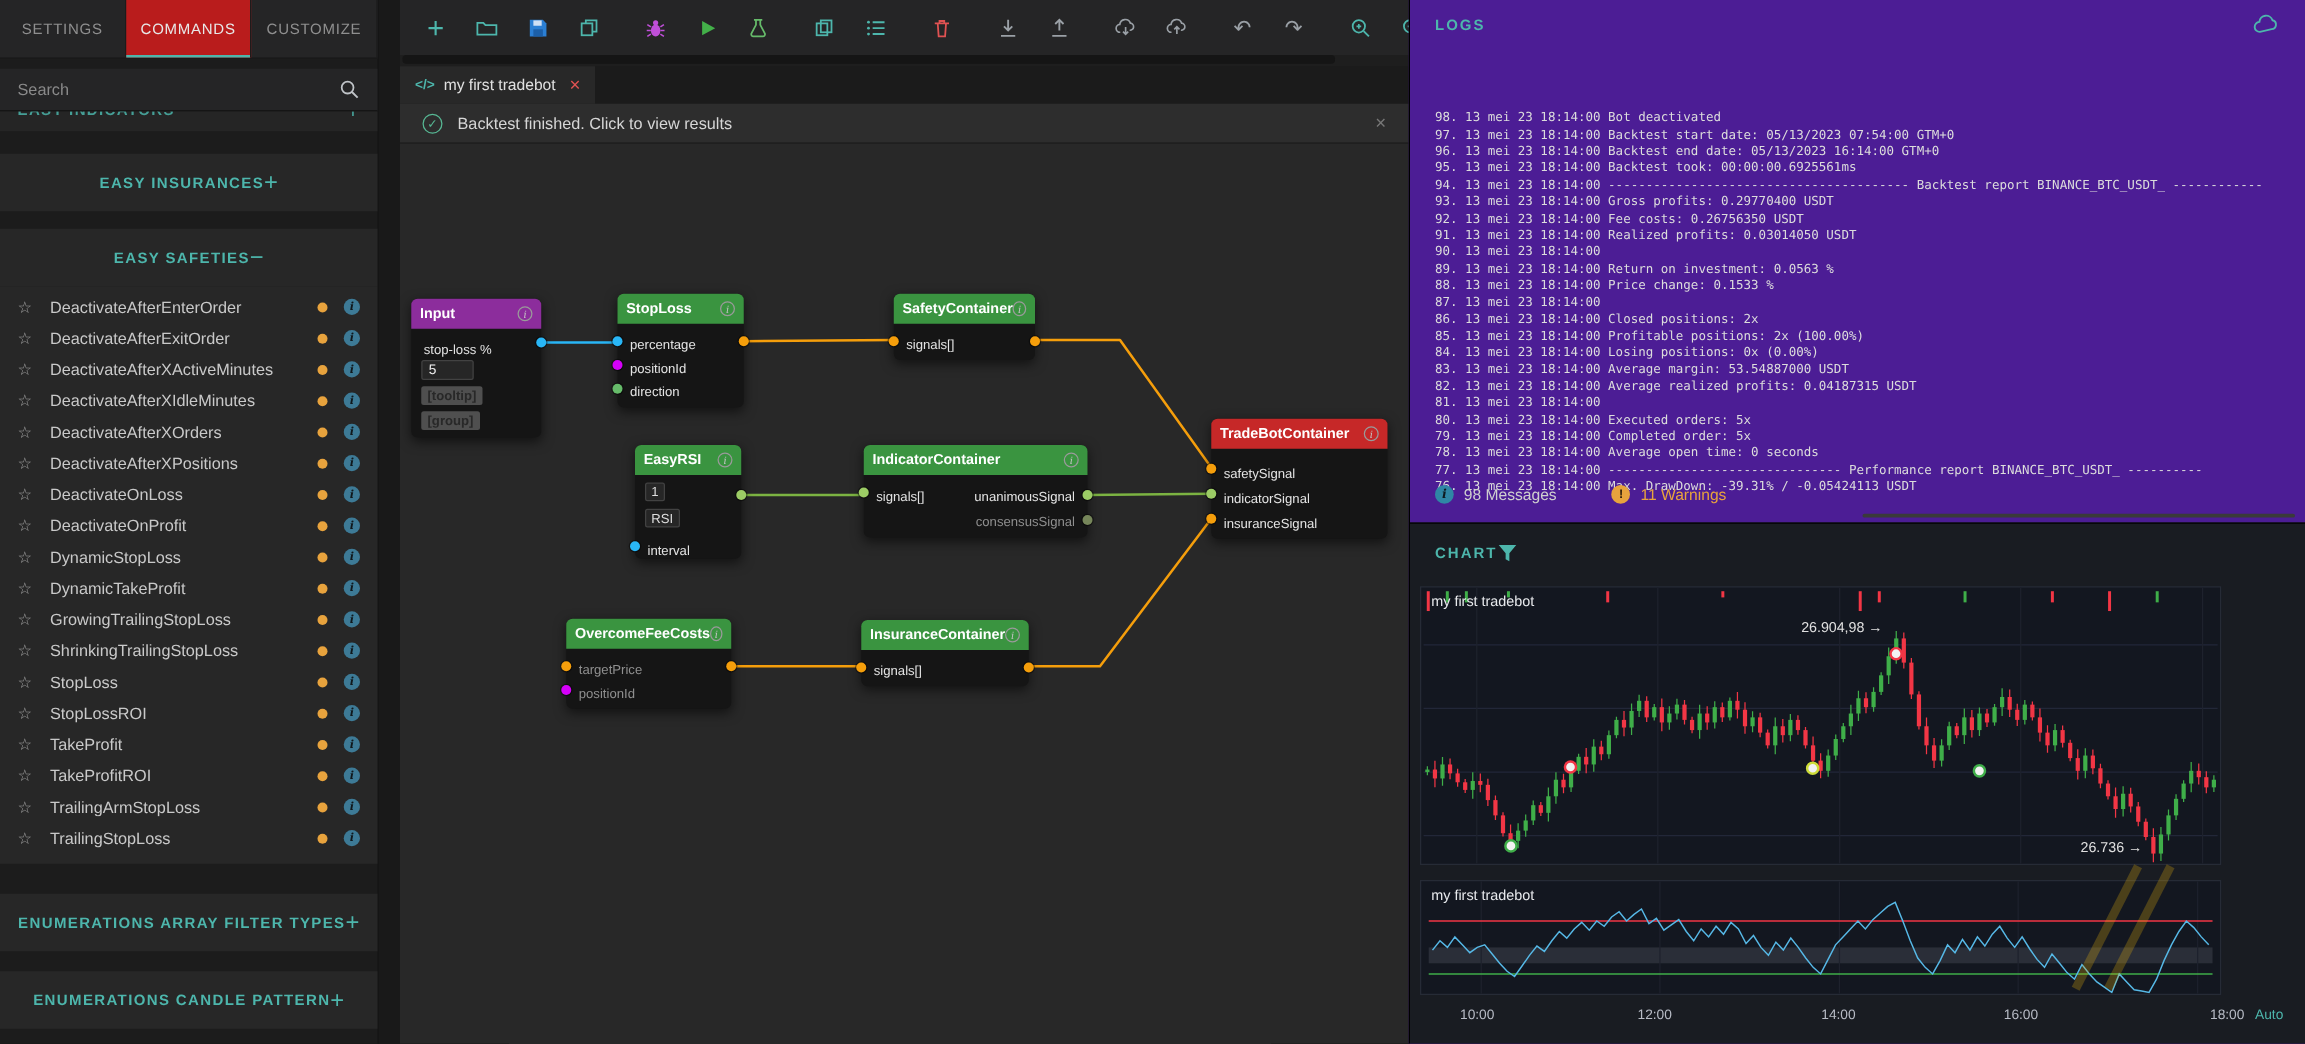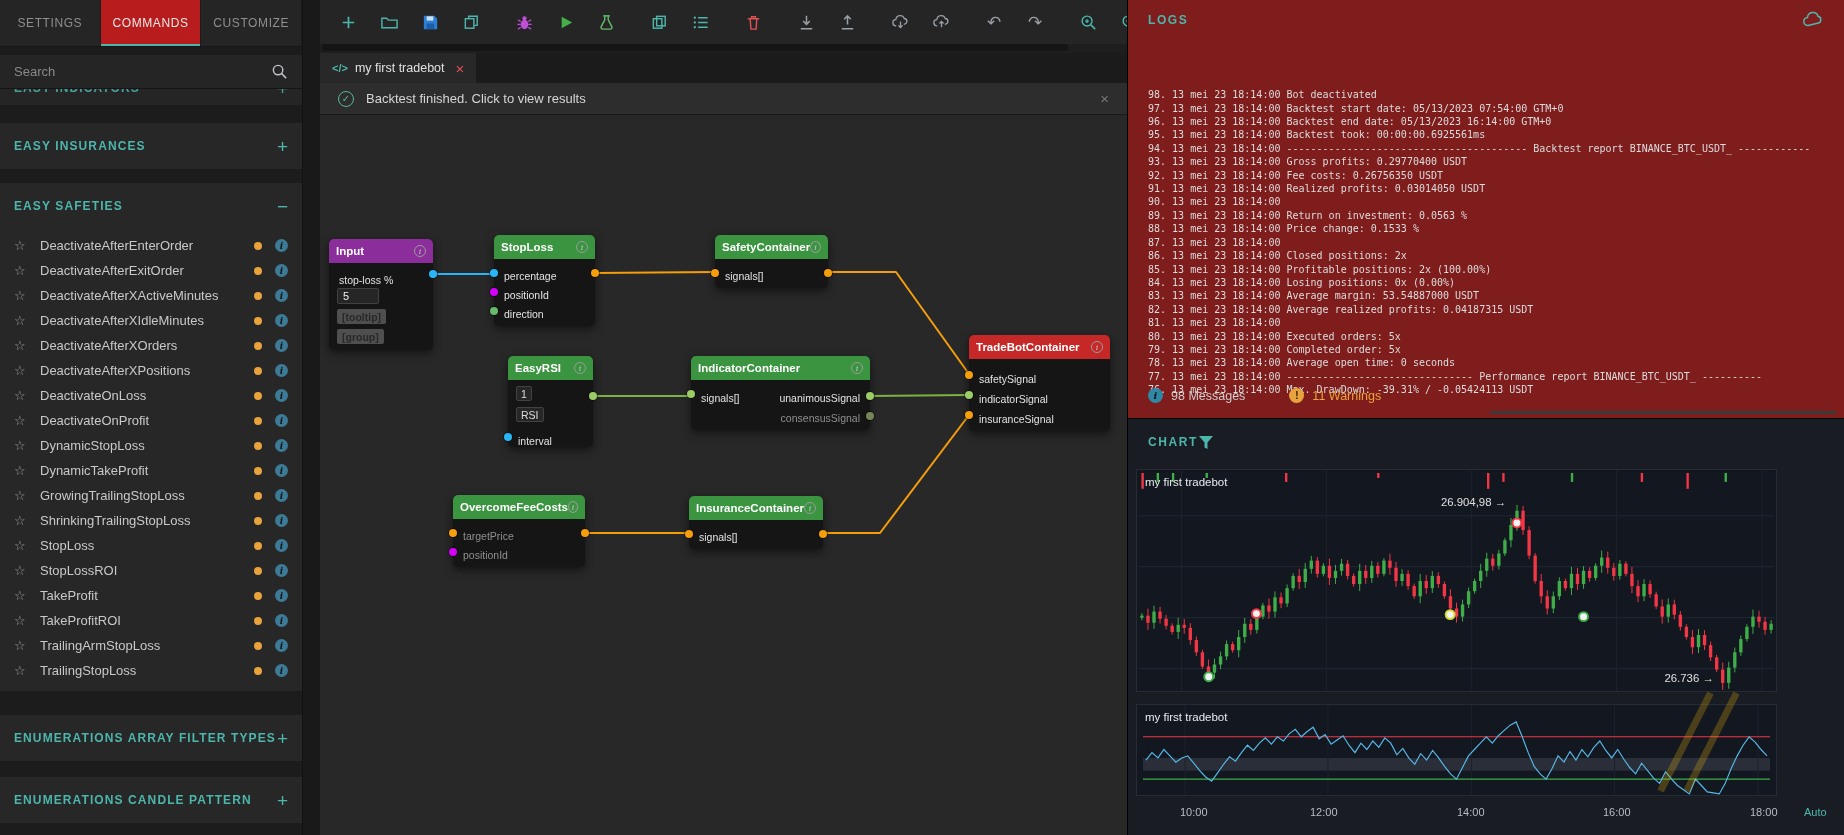--- a/index.html
+++ b/index.html
@@ -10,21 +10,21 @@
   
   .sidebar{position:absolute;left:0;top:0;width:303px;height:835px;background:#1c1c1c;border-right:1px solid #121212}
   .side-tabs{display:flex;height:47px;background:#252526;border-bottom:1px solid #171717}
   .stab{flex:1;display:flex;align-items:center;justify-content:center;font-size:12px;letter-spacing:.6px;color:#8f8f8f;border-right:1px solid #1c1c1c;cursor:pointer}
   .stab.active{color:#e8e8e8;background:#b91c1c;box-shadow:inset 0 -2px 0 var(--accent)}
   .search-row{position:relative;margin-top:8px;height:34px;background:#252526;display:flex;align-items:center;padding:0 14px;border-bottom:1px solid #151515;z-index:2}
   .search-row input{flex:1;background:transparent;border:none;outline:none;color:#d946ef;font-size:13px}
   .search-row input::placeholder{color:#8a8a8a}
   .clipped{height:16px;overflow:hidden;position:relative;background:#272727;opacity:.85}
   .clipped .inner{position:absolute;top:-24px;left:0;right:0;height:46px;display:flex;align-items:center;justify-content:space-between;padding:0 14px}
-  .sec{height:46px;background:#272727;display:flex;align-items:center;justify-content:space-between;padding:0 14px;cursor:pointer}
+  .sec{height:46px;background:#272727;display:flex;align-items:center;justify-content:center;padding:0 14px;cursor:pointer}
   .sec-label{color:var(--accent);font-size:12px;letter-spacing:1.1px;font-weight:bold}
   .pm{color:var(--accent);font-size:19px;font-weight:normal;line-height:1}
   .mt18{margin-top:18px}.mt14{margin-top:14px}.mt24{margin-top:24px}.mt16{margin-top:16px}
   .items{background:#272727;padding:4px 0 8px}
   .item{display:flex;align-items:center;height:25px;padding:0 14px;font-size:13px;color:#c9c9c9;cursor:pointer}
   .item .star{color:#9e9e9e;font-size:13px;width:26px}
   .item .ilabel{flex:1;white-space:nowrap;overflow:hidden}
   .odot{width:8px;height:8px;border-radius:50%;background:var(--orange);margin-right:13px;flex:none}
   .iinfo{width:13px;height:13px;border-radius:50%;background:#3d7a96;color:#10181c;font-size:9px;font-weight:bold;font-style:italic;font-family:"DejaVu Serif",serif;display:flex;align-items:center;justify-content:center;flex:none}
 
@@ -60,21 +60,21 @@
   .rows20 .nrow{height:20px}
   .edot{position:absolute;left:-4px;top:calc(50% - 4px);width:8px;height:8px;border-radius:50%;box-shadow:0 0 0 1px rgba(0,0,0,.4)}
   .port{position:absolute;right:-4px;width:8px;height:8px;border-radius:50%;box-shadow:0 0 0 1px rgba(0,0,0,.4)}
   .p-orange{background:var(--wire-orange)}.p-lime{background:var(--lime)}.p-dimlime{background:#76865a}
   .p-cyan{background:var(--cyan)}.p-magenta{background:var(--magenta)}.p-green{background:#66bb6a}
   .mini{background:#262626;border:1px solid #424242;padding:0 4px;height:15px;display:flex;align-items:center;font-size:10.5px;color:#ddd;margin:6px 8px 4px;width:max-content;border-radius:2px}
   .nval{margin:2px 8px;width:42px;height:16px;background:#262626;border:1px solid #424242;color:#eee;display:flex;align-items:center;padding:0 5px;font-size:11px;border-radius:2px}
   .nchip{margin:5px 8px 0;height:15px;background:#4f4f4f;border-radius:2px;color:#282828;font-size:10.5px;font-weight:bold;display:flex;align-items:center;padding:0 5px;width:max-content}
 
   
-  .right{position:absolute;left:1127px;top:0;width:717px;height:835px;background:#7f1d1d;border-left:1px solid #000}
+  .right{position:absolute;left:1127px;top:0;width:717px;height:835px;background:#4c1d95;border-left:1px solid #000}
   .lhead{height:40px;display:flex;align-items:center;justify-content:space-between;padding:0 20px}
   .ptitle{color:var(--accent);font-size:12px;letter-spacing:1.6px;font-weight:bold}
   .llines{padding:8px 0 0 20px;font-family:"DejaVu Sans Mono",monospace;font-size:10px;line-height:13.4px;color:#dcdcdc;white-space:pre}
   .lstatus{position:absolute;top:388px;left:20px;display:flex;align-items:center;gap:8px;font-size:12.5px}
   .sic{width:15px;height:15px;border-radius:50%;display:flex;align-items:center;justify-content:center;font-size:10px;font-weight:bold;font-family:"DejaVu Serif",serif;font-style:italic;flex:none}
   .sic.info{background:#2f86a5;color:#0e1a20}
   .sic.warn{background:var(--orange);color:#27180a;font-style:normal;font-family:"Liberation Sans",sans-serif}
   .lmsg{color:#cfcfcf;margin-right:36px}
   .lwarn{color:var(--orange)}
   .lscroll{position:absolute;top:411px;right:8px;width:346px;height:3px;background:#3a3a3a;border-radius:2px}
@@ -815,25 +815,25 @@
             <line x1="482.032" x2="482.032" y1="0" y2="92" stroke="#1e222d" stroke-width="1"></line>
             <line x1="628.821" x2="628.821" y1="0" y2="92" stroke="#1e222d" stroke-width="1"></line>
             <line x1="0" x2="641" y1="32.47058823529412" y2="32.47058823529412" stroke="#f23645" stroke-width="1.2"></line>
             <line x1="0" x2="641" y1="75.76470588235294" y2="75.76470588235294" stroke="#3fae49" stroke-width="1.2"></line>
             <polyline points="3.1,56.3 9.2,48.7 15.3,54.1 21.4,45.5 27.5,52.0 33.6,58.4 39.7,54.1 45.8,52.0 51.9,59.5 58.0,67.1 64.1,73.6 70.2,77.9 76.3,69.3 82.4,60.6 88.5,53.0 94.6,57.4 100.7,48.7 106.8,41.1 112.9,46.5 119.0,39.0 125.1,33.6 131.3,40.0 137.4,32.5 143.5,36.8 149.6,29.2 155.7,24.9 161.8,32.5 167.9,27.1 174.0,22.7 180.1,34.6 186.2,30.3 192.3,40.0 198.4,35.7 204.5,31.4 210.6,41.1 216.7,48.7 222.8,39.0 228.9,45.5 235.0,36.8 241.1,43.3 247.2,33.6 253.3,39.0 259.5,50.9 265.6,44.4 271.7,54.1 277.8,60.6 283.9,49.8 290.0,56.3 296.1,46.5 302.2,54.1 308.3,62.8 314.4,70.4 320.5,75.8 326.6,63.9 332.7,52.0 338.8,45.5 344.9,39.0 351.0,32.5 357.1,39.0 363.2,31.4 369.3,26.0 375.4,20.6 381.5,17.3 387.7,32.5 393.8,48.7 399.9,62.8 406.0,70.4 412.1,75.8 418.2,64.9 424.3,52.0 430.4,58.4 436.5,47.6 442.6,56.3 448.7,45.5 454.8,53.0 460.9,43.3 467.0,36.8 473.1,46.5 479.2,54.1 485.3,45.5 491.4,55.2 497.5,63.9 503.6,70.4 509.7,59.5 515.9,67.1 522.0,74.7 528.1,80.1 534.2,68.2 540.3,75.8 546.4,82.3 552.5,86.6 558.6,90.9 564.7,75.8 570.8,82.3 576.9,88.8 583.0,89.8 589.1,90.9 595.2,80.1 601.3,64.9 607.4,52.0 613.5,41.1 619.6,32.5 625.7,37.9 631.8,45.5 637.9,52.0" fill="none" stroke="#56b8e6" stroke-width="1.2"></polyline>
           </svg>
       </div>
 
 
       <div class="timerow">
-        <span style="left:44px">10:00</span>
+        <span style="left:32px">10:00</span>
         <span style="left:174px">12:00</span>
         <span style="left:321px">14:00</span>
         <span style="left:467px">16:00</span>
-        <span style="left:614px">18:00</span>
+        <span style="left:632px">18:00</span>
         <span class="auto" style="left:668px">Auto</span>
       </div>
 
       <div class="slashes">
         <span class="slash" style="left:14px"></span>
         <span class="slash" style="left:40px"></span>
       </div>
     </div>
   </section>
 </div>

